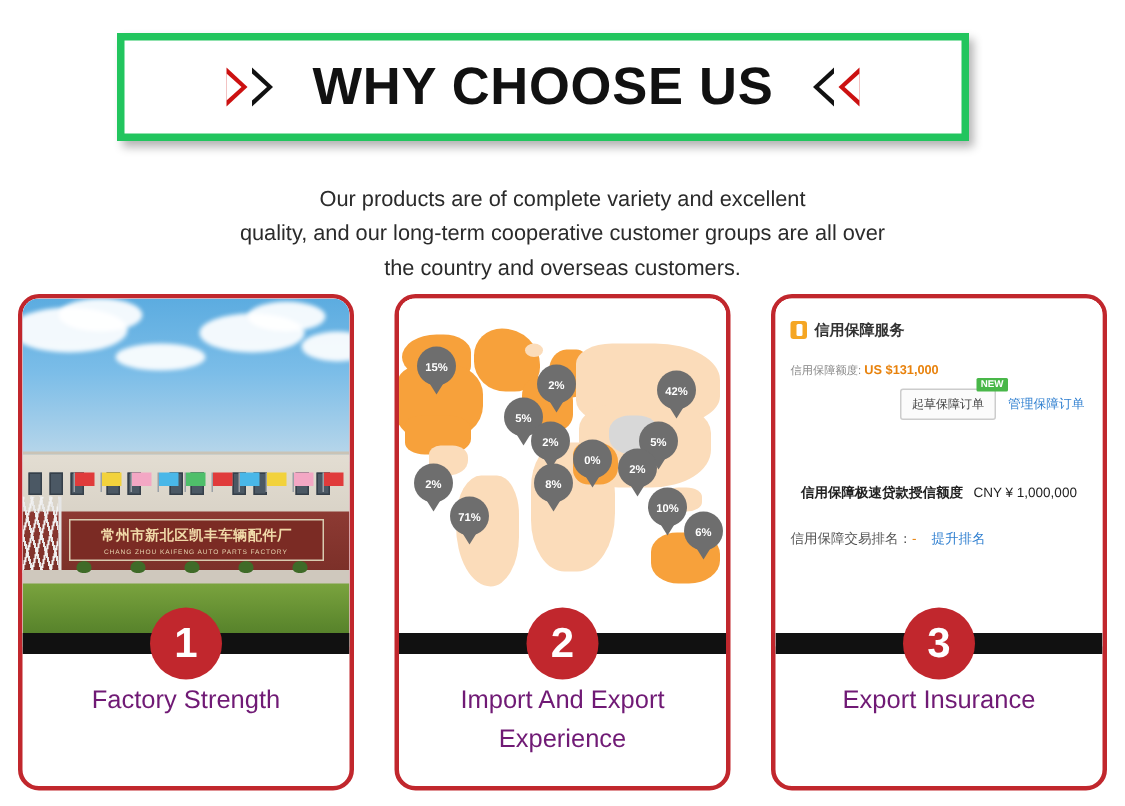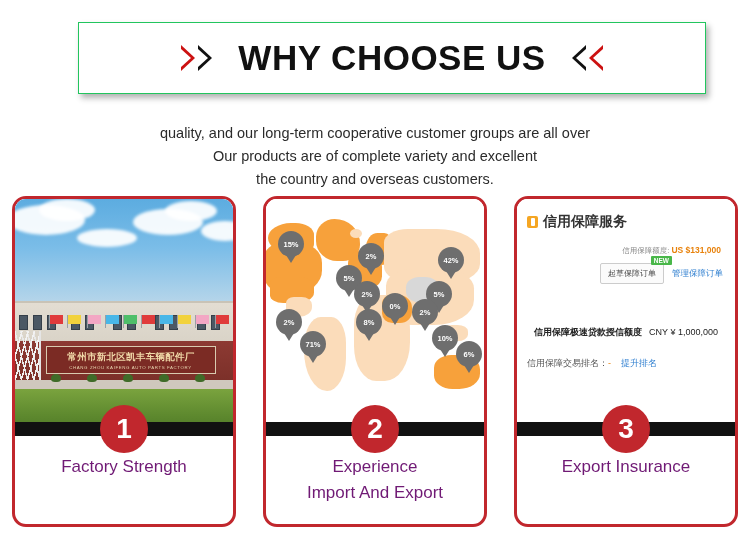--- a/index.html
+++ b/index.html
@@ -8,23 +8,23 @@
     background: #ffffff;
     font-family: "Liberation Sans", sans-serif;
     overflow: hidden;
   }
   .page { position: relative; width: 750px; height: 537px; background: #fff; }
 
   
   .banner {
     position: absolute;
     left: 78px; top: 22px;
-    width: 628px; height: 72px;
+    width: 568px; height: 72px;
     background: #ffffff;
-    border: 1px solid #22c55e;
+    border: 5px solid #22c55e;
     box-shadow: 3px 4px 6px rgba(0,0,0,0.30);
     display: flex;
     align-items: center;
     justify-content: center;
     gap: 26px;
   }
   .banner-title {
     font-size: 35px;
     font-weight: bold;
     letter-spacing: 0.5px;
@@ -266,24 +266,23 @@
     flex: none;
   }
   .ci-coin::after {
     content: "";
     position: absolute;
     left: 3.5px; top: 2px;
     width: 4px; height: 8px;
     background: #fff;
     border-radius: 1px;
   }
-  .ci-title { font-size: 14px; font-weight: bold; color: #333; }
+  .ci-title { font-size: 10px; font-weight: bold; color: #333; }
   .ci-row-amt {
     margin-top: 14px;
-    text-align: right;
     font-size: 7.5px;
     padding-right: 4px;
   }
   .ci-amt-lbl { color: #888; }
   .ci-amt-val { color: #e8820c; font-weight: bold; font-size: 8.5px; }
   .ci-btnrow {
     margin-top: 7px;
     display: flex;
     justify-content: flex-end;
     align-items: center;
@@ -343,22 +342,22 @@
       <span class="chev chev-r c-black chev-notch"></span>
     </span>
     <span class="banner-title">WHY CHOOSE US</span>
     <span class="chev-group arrows-right">
       <span class="chev chev-l c-black chev-notch"></span>
       <span class="chev chev-l c-red chev-notch"></span>
     </span>
   </div>
 
   <div class="subdesc">
+    <div>Our products are of complete variety and excellent</div>
     <div>quality, and our long-term cooperative customer groups are all over</div>
-    <div>Our products are of complete variety and excellent</div>
     <div>the country and overseas customers.</div>
   </div>
 
   <div class="cards">
 
     <div class="card">
       <div class="card-media">
         <div class="photo">
           <div class="sky"></div>
           <div class="cloud cl1"></div>
@@ -455,22 +454,22 @@
           <div class="pin" style="left:172px;top:48px;">42%</div>
           <div class="pin" style="left:160px;top:82px;">5%</div>
           <div class="pin" style="left:146px;top:100px;">2%</div>
           <div class="pin" style="left:166px;top:126px;">10%</div>
           <div class="pin" style="left:190px;top:142px;">6%</div>
         </div>
       </div>
       <div class="stripe"></div>
       <div class="badge">2</div>
       <div class="card-label">
+        <div>Import And Export</div>
         <div>Experience</div>
-        <div>Import And Export</div>
       </div>
     </div>
 
     <div class="card">
       <div class="card-media">
         <div class="ci">
           <div class="ci-head">
             <span class="ci-coin"></span>
             <span class="ci-title">信用保障服务</span>
           </div>

